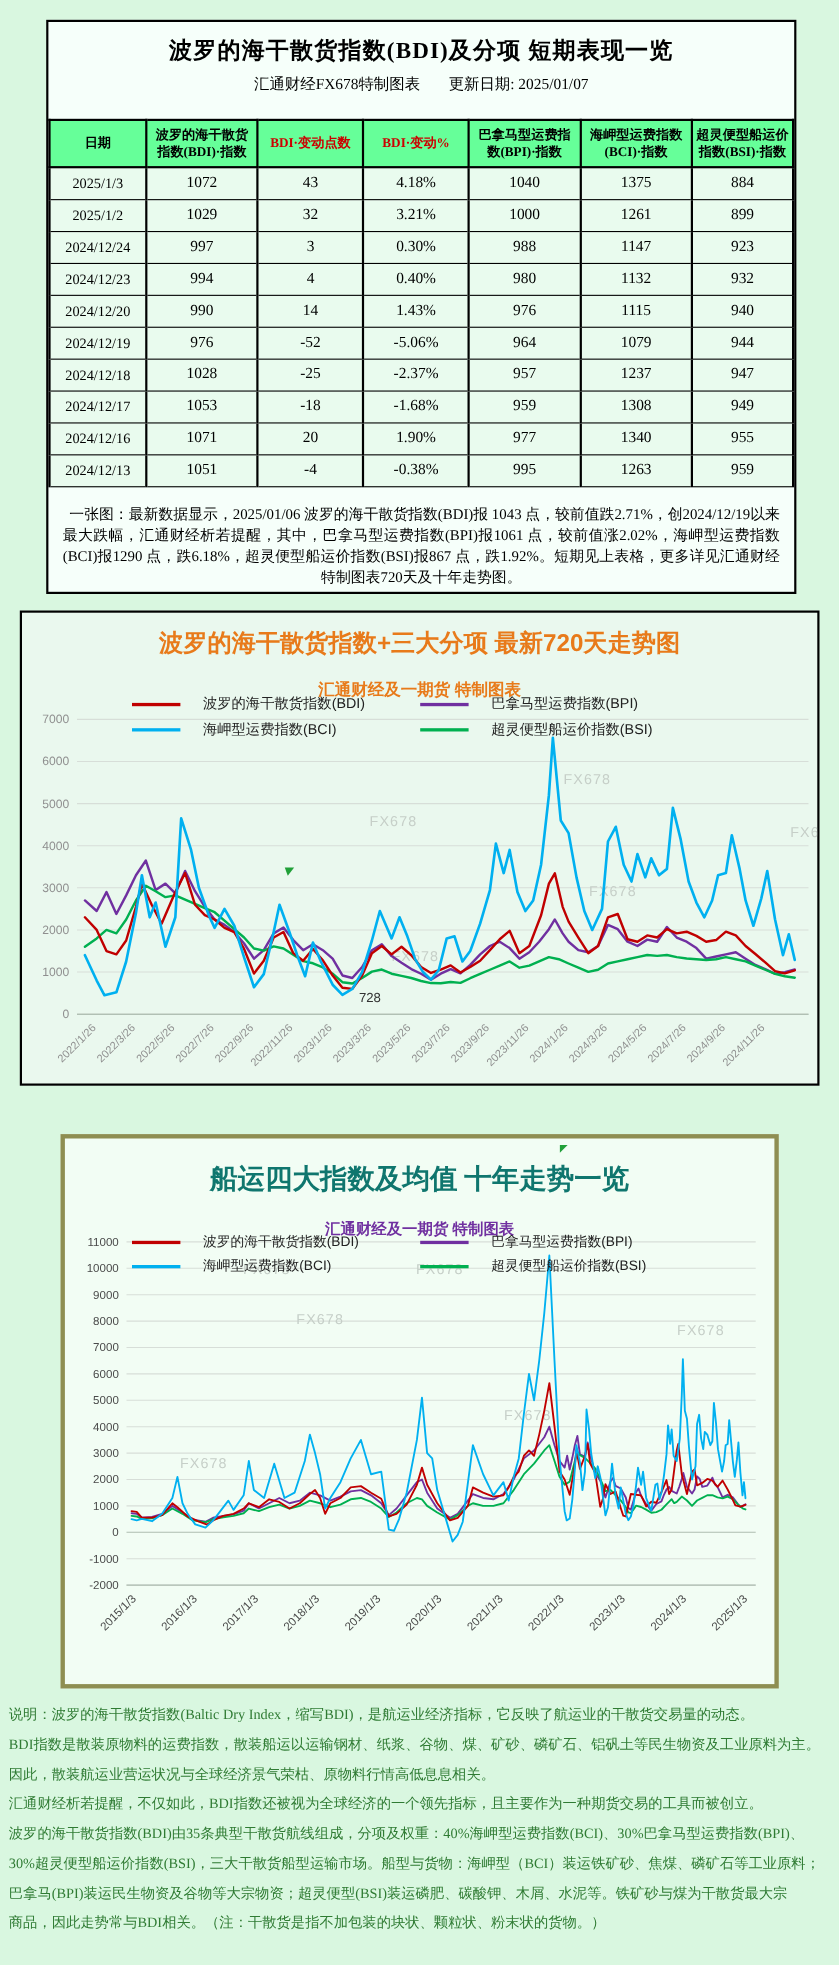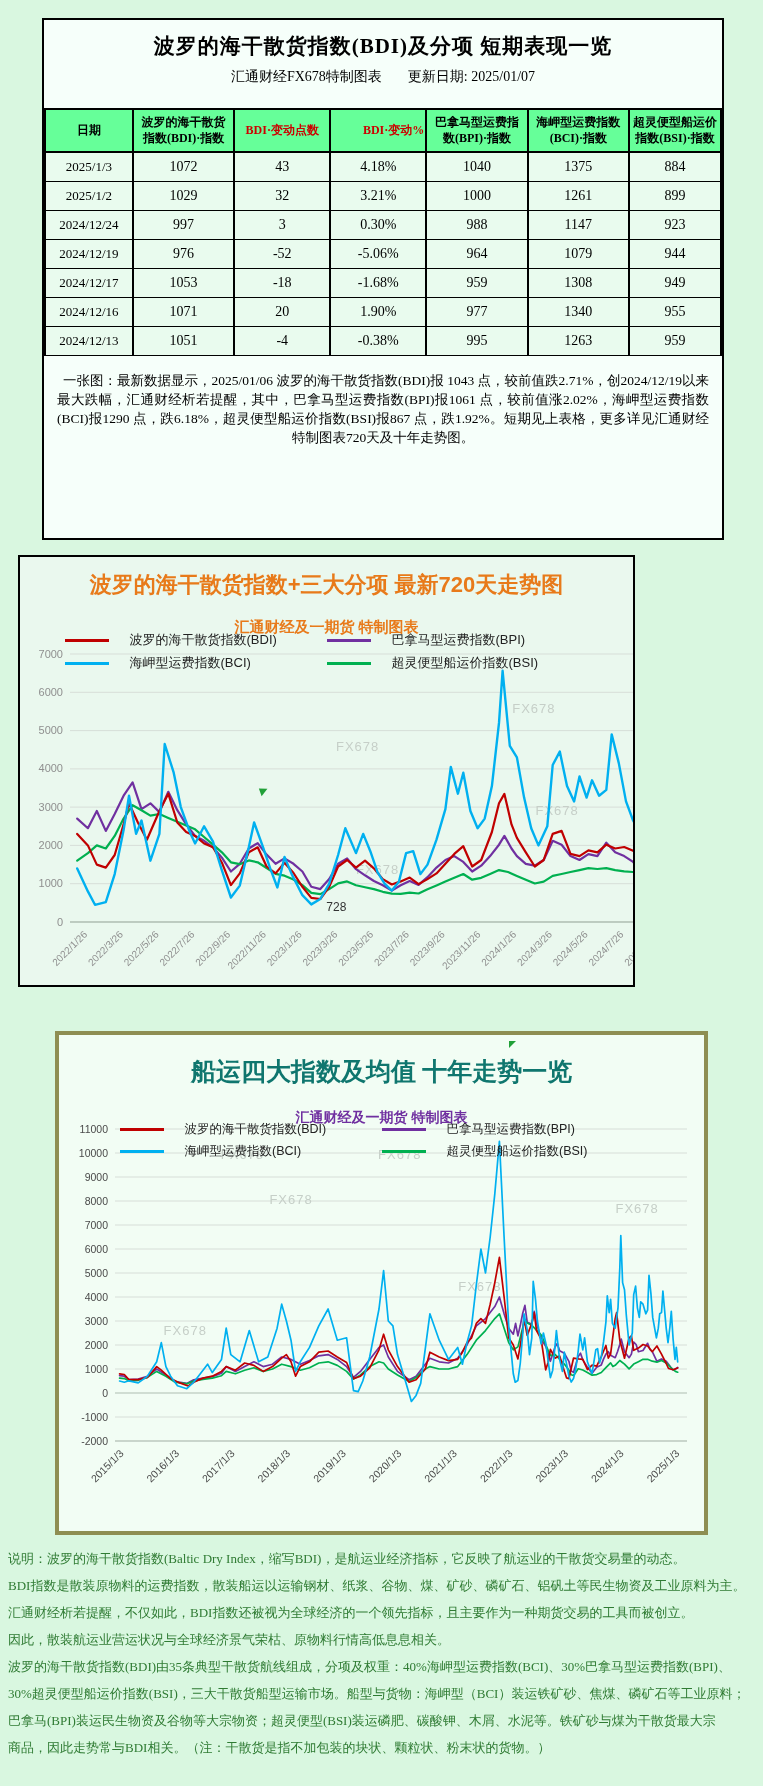--- a/index.html
+++ b/index.html
@@ -12,21 +12,21 @@
   #p1-sub{margin-top:8px;text-align:center;font-size:14px;}
   #p1-sub .gap{display:inline-block;width:26px;}
   #bdi-table{width:100%;border-collapse:collapse;margin-top:22px;table-layout:fixed;}
   #bdi-table th{background:#66ff99;font-weight:600;font-size:12px;line-height:1.3;
       white-space:pre-line;padding:5px 1px;border:1px solid #000;border-left-width:2px;border-right-width:2px;border-bottom-width:2px;border-top-width:2px;}
   #bdi-table td{text-align:center;font-size:14px;height:26px;background:#e9fbee;
       border:1px solid #000;border-left-width:2px;border-right-width:2px;}
   #bdi-table tr.bold td{font-weight:bold;font-size:15px;}
   .note{margin:16px 13px 0;font-size:13.5px;line-height:1.4;text-align:justify;text-align-last:center;text-indent:6px;}
   
-  #panel2{left:18px;top:555px;width:617px;height:432px;border:2px solid #000;background:#eaf8ee;overflow:hidden;}
+  #panel2{left:18px;top:555px;width:727px;height:432px;border:2px solid #000;background:#eaf8ee;overflow:hidden;}
   .ctitle{text-align:center;font-weight:bold;font-family:"Liberation Sans","DejaVu Sans",sans-serif;}
   #p2-title{margin-top:13px;font-size:22px;color:#e87a1a;}
   #p2-sub{margin-top:3px;font-size:15px;color:#e87a1a;}
   .legend{position:absolute;left:50%;transform:translateX(-50%);width:600px;display:flex;flex-wrap:wrap;
       justify-content:center;row-gap:5px;font-family:"Liberation Sans","DejaVu Sans",sans-serif;
       font-size:13px;color:#222;z-index:3;}
   .legend .item{display:flex;align-items:center;width:262px;gap:14px;}
   .legend .sw{width:44px;height:3px;margin-right:7px;flex:none;}
   #legend2{top:74px;}
   #legend3{top:86px;font-size:12.5px;}
@@ -62,21 +62,21 @@
         <col style="width:15%">
         <col style="width:15%">
         <col style="width:13.6%">
       </colgroup>
     <thead>
         <tr id="thead-row">
           <th>日期</th>
           <th>波罗的海干散货
 指数(BDI)·指数</th>
           <th style="color: rgb(204, 0, 0);">BDI·变动点数</th>
-          <th style="color: rgb(204, 0, 0); text-align: right;">BDI·变动%</th>
+          <th style="color: rgb(204, 0, 0);">BDI·变动%</th>
           <th>巴拿马型运费指
 数(BPI)·指数</th>
           <th>海岬型运费指数
 (BCI)·指数</th>
           <th>超灵便型船运价
 指数(BSI)·指数</th>
         </tr>
       </thead>
     <tbody id="tbody">
         <tr>
@@ -100,27 +100,54 @@
         <tr>
           <td style="font-size: 13px;">2024/12/24</td>
           <td>997</td>
           <td>3</td>
           <td>0.30%</td>
           <td>988</td>
           <td>1147</td>
           <td>923</td>
         </tr>
         <tr>
+          <td style="font-size: 13px;">2024/12/23</td>
+          <td>994</td>
+          <td>4</td>
+          <td>0.40%</td>
+          <td>980</td>
+          <td>1132</td>
+          <td>932</td>
+        </tr>
+        <tr>
+          <td style="font-size: 13px;">2024/12/20</td>
+          <td>990</td>
+          <td>14</td>
+          <td>1.43%</td>
+          <td>976</td>
+          <td>1115</td>
+          <td>940</td>
+        </tr>
+        <tr>
           <td style="font-size: 13px;">2024/12/19</td>
           <td>976</td>
           <td>-52</td>
           <td>-5.06%</td>
           <td>964</td>
           <td>1079</td>
           <td>944</td>
+        </tr>
+        <tr>
+          <td style="font-size: 13px;">2024/12/18</td>
+          <td>1028</td>
+          <td>-25</td>
+          <td>-2.37%</td>
+          <td>957</td>
+          <td>1237</td>
+          <td>947</td>
         </tr>
         <tr>
           <td style="font-size: 13px;">2024/12/17</td>
           <td>1053</td>
           <td>-18</td>
           <td>-1.68%</td>
           <td>959</td>
           <td>1308</td>
           <td>949</td>
         </tr>
@@ -290,19 +317,19 @@
       <polyline points="60.6,261.1 65.3,261.6 69.9,263.8 79.2,263.3 88.4,260.4 97.7,254.4 106.9,259.2 116.2,265.2 127.8,266.9 134.7,264.0 144.0,262.3 153.3,261.1 162.5,258.7 167.2,254.4 176.4,256.8 185.7,253.2 194.9,250.8 204.2,254.4 213.5,252.0 222.7,247.2 232.0,249.6 241.3,253.2 250.5,250.8 259.8,246.0 269.1,244.8 278.3,248.4 287.6,254.4 294.5,262.1 301.5,258.0 310.7,249.6 320.0,244.8 324.6,246.0 329.3,252.0 338.5,258.0 350.1,264.5 357.1,260.4 366.3,252.0 370.9,249.6 380.2,252.0 389.5,252.0 398.7,249.6 408.0,237.6 417.3,223.2 426.5,213.6 435.8,201.6 440.4,196.8 445.1,211.2 449.7,225.6 454.3,232.8 458.9,229.9 463.6,211.2 465.9,202.8 468.2,205.9 472.8,208.3 477.5,213.1 482.1,217.9 486.7,227.5 491.4,238.6 496.0,237.4 500.6,242.2 505.3,247.0 509.9,253.0 512.2,257.8 514.5,258.5 516.8,255.4 519.2,251.8 523.8,253.0 528.4,255.4 533.1,258.2 537.7,257.6 542.3,255.5 546.9,250.7 551.6,245.9 553.9,249.5 556.2,248.3 560.8,243.5 565.5,247.1 570.1,251.9 574.7,247.1 579.4,244.7 584.0,242.3 588.6,242.3 593.3,244.2 597.9,245.2 602.5,243.5 607.2,245.9 611.8,250.7 616.4,254.4 618.7,255.2" fill="none" stroke="#00b050" stroke-width="1.7" stroke-linejoin="round" stroke-linecap="round"></polyline>
       <polyline points="60.6,256.8 65.3,257.5 69.9,262.6 79.2,262.6 88.4,260.4 97.7,249.6 102.3,253.2 111.6,261.6 120.8,265.9 129.2,269.0 134.7,265.2 144.0,261.1 153.3,259.2 162.5,254.4 167.2,249.6 176.4,253.2 185.7,246.0 194.9,248.4 204.2,254.4 213.5,249.6 222.7,241.2 227.4,237.6 232.0,244.8 236.6,259.2 241.3,249.6 250.5,244.8 259.8,235.2 269.1,234.0 278.3,240.0 287.6,245.5 294.5,261.6 301.5,259.2 310.7,250.8 320.0,232.8 324.6,217.2 329.3,232.8 338.5,249.6 350.1,265.2 357.1,262.8 366.3,252.0 370.9,235.2 380.2,240.0 389.5,243.6 398.7,242.4 403.4,235.2 408.0,225.6 412.6,220.8 417.3,206.4 421.9,201.6 426.5,206.4 431.2,187.2 435.8,165.6 440.4,140.4 445.1,180.0 449.7,220.8 454.3,228.0 458.9,241.9 463.6,214.8 465.0,201.6 468.2,218.4 472.8,206.4 475.2,195.6 477.5,213.6 482.1,222.0 486.7,252.8 489.1,245.5 491.4,232.3 496.0,241.2 500.6,238.8 505.3,253.9 507.6,260.9 509.9,261.6 514.5,241.2 519.2,241.9 523.8,242.4 528.4,252.5 533.1,248.2 537.7,249.1 542.3,239.5 546.9,228.5 549.3,241.2 551.6,237.1 556.2,201.6 557.6,195.7 560.8,223.2 563.2,232.3 565.5,241.2 570.1,220.8 572.4,218.9 574.7,233.3 579.4,231.1 584.0,227.5 588.6,229.0 593.3,234.7 597.9,229.0 602.5,237.1 607.2,246.5 609.5,251.5 614.1,252.7 618.7,251.0" fill="none" stroke="#c00000" stroke-width="1.7" stroke-linejoin="round" stroke-linecap="round"></polyline>
       <polyline points="60.6,264.0 65.3,265.2 69.9,263.8 79.2,265.9 88.4,259.2 97.7,244.8 102.3,225.6 106.9,249.6 111.6,259.2 118.5,268.8 127.8,271.7 134.7,265.2 139.4,259.2 148.6,247.2 153.3,255.6 162.5,242.4 167.2,211.2 171.8,237.6 181.1,244.8 190.3,213.6 199.6,244.8 208.8,240.0 218.1,211.2 222.7,187.2 227.4,204.0 232.0,223.2 236.6,254.4 241.3,244.8 250.5,230.4 259.8,208.8 269.1,192.0 278.3,223.2 287.6,220.8 294.5,273.6 299.2,274.6 303.8,264.0 310.7,240.0 320.0,192.0 324.6,153.6 329.3,204.0 333.9,208.8 338.5,237.6 347.8,268.8 352.4,284.4 357.1,278.4 361.7,266.4 370.9,196.8 380.2,223.2 389.5,242.4 398.7,230.4 403.4,247.2 408.0,225.6 412.6,208.8 417.3,168.0 421.9,132.0 426.5,156.0 431.2,120.0 435.8,76.8 440.4,24.4 445.1,120.0 449.7,208.8 454.3,256.8 456.2,265.2 458.9,263.5 461.3,246.0 463.6,218.4 465.0,196.8 468.2,212.4 470.5,237.6 472.8,220.8 474.2,164.4 476.5,182.4 478.4,204.0 482.1,226.8 484.4,216.0 486.7,225.6 489.1,243.6 491.4,260.6 493.7,253.2 496.0,229.2 497.4,213.6 500.6,242.4 503.4,254.4 505.3,235.2 509.9,259.2 512.2,265.0 514.5,261.6 516.8,252.0 519.2,234.0 521.0,217.2 523.8,232.8 525.6,220.8 528.4,244.8 531.2,252.0 533.1,256.3 536.8,232.8 538.6,231.6 540.5,246.0 542.3,240.0 544.6,224.4 546.9,205.2 548.3,178.8 550.2,195.6 551.6,182.4 553.4,206.4 556.2,211.2 559.0,190.8 560.8,151.2 561.8,118.6 563.6,165.6 565.5,172.8 567.3,198.0 570.1,228.0 573.3,216.0 574.7,177.6 576.6,169.2 578.4,190.8 580.3,200.4 581.7,184.8 584.0,187.2 586.8,196.8 588.6,193.2 590.0,158.4 591.9,176.4 593.7,200.4 597.4,220.8 599.3,211.2 600.7,196.8 602.5,195.6 603.9,174.0 607.2,211.2 609.0,225.6 610.9,210.0 612.3,194.4 614.1,222.0 616.0,242.4 617.3,230.4 618.7,245.0" fill="none" stroke="#00b0f0" stroke-width="1.7" stroke-linejoin="round" stroke-linecap="round"></polyline>
     </svg>
   <div class="tri" id="tri-b"></div>
 </section>
 
 <div id="footer">
     <div>说明：波罗的海干散货指数(Baltic Dry Index，缩写BDI)，是航运业经济指标，它反映了航运业的干散货交易量的动态。</div>
     <div>BDI指数是散装原物料的运费指数，散装船运以运输钢材、纸浆、谷物、煤、矿砂、磷矿石、铝矾土等民生物资及工业原料为主。</div>
+    <div>因此，散装航运业营运状况与全球经济景气荣枯、原物料行情高低息息相关。</div>
     <div>汇通财经析若提醒，不仅如此，BDI指数还被视为全球经济的一个领先指标，且主要作为一种期货交易的工具而被创立。</div>
-    <div>因此，散装航运业营运状况与全球经济景气荣枯、原物料行情高低息息相关。</div>
     <div>波罗的海干散货指数(BDI)由35条典型干散货航线组成，分项及权重：40%海岬型运费指数(BCI)、30%巴拿马型运费指数(BPI)、</div>
     <div>30%超灵便型船运价指数(BSI)，三大干散货船型运输市场。船型与货物：海岬型（BCI）装运铁矿砂、焦煤、磷矿石等工业原料；</div>
     <div>巴拿马(BPI)装运民生物资及谷物等大宗物资；超灵便型(BSI)装运磷肥、碳酸钾、木屑、水泥等。铁矿砂与煤为干散货最大宗</div>
     <div>商品，因此走势常与BDI相关。（注：干散货是指不加包装的块状、颗粒状、粉末状的货物。）</div>
   </div>
 
 </body></html>

